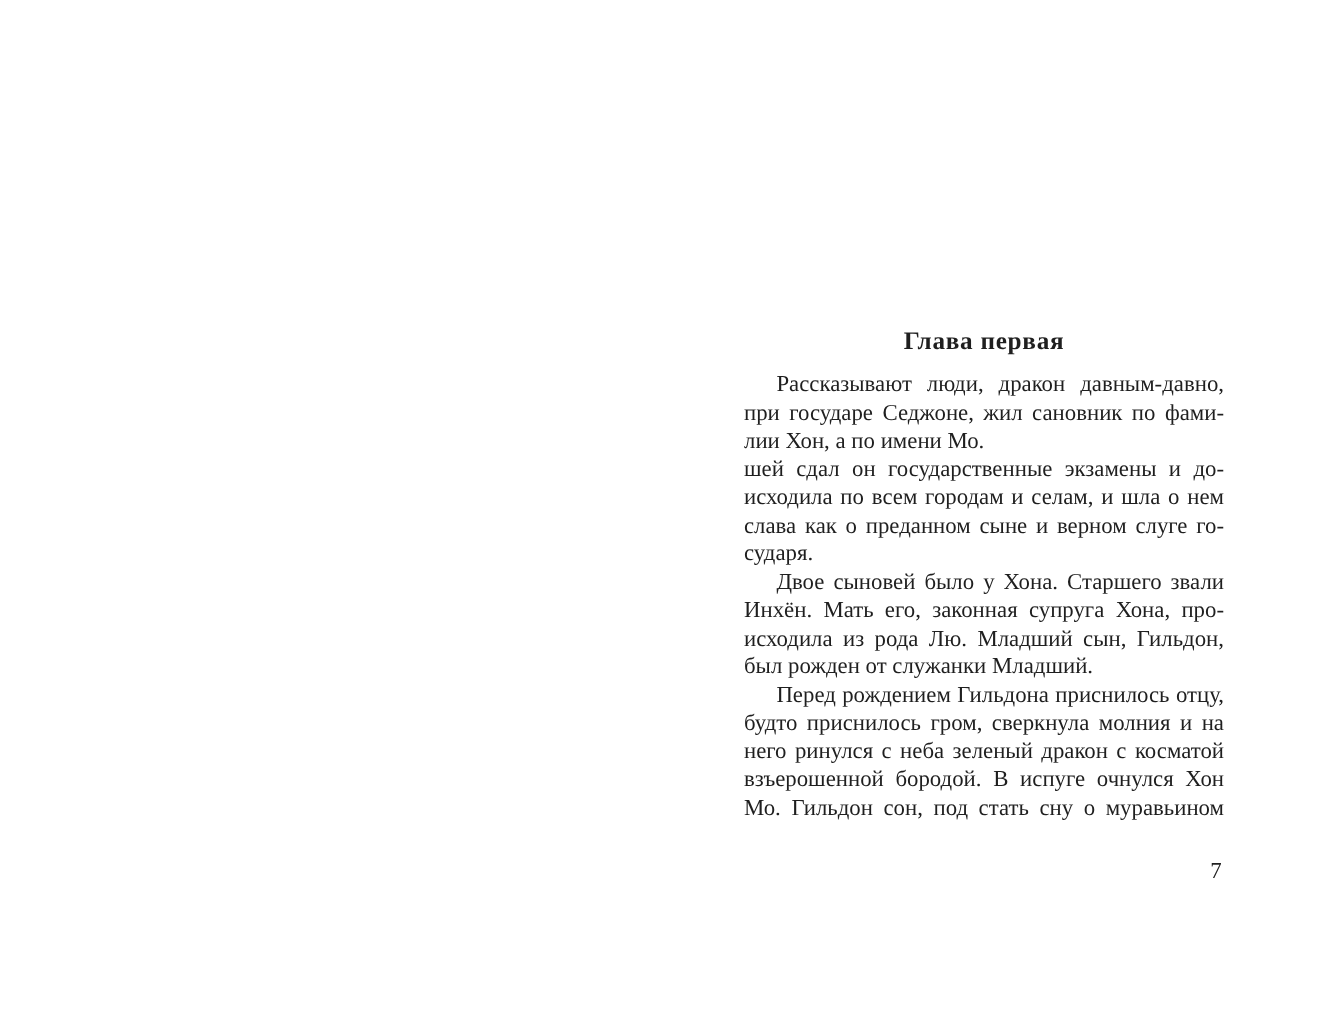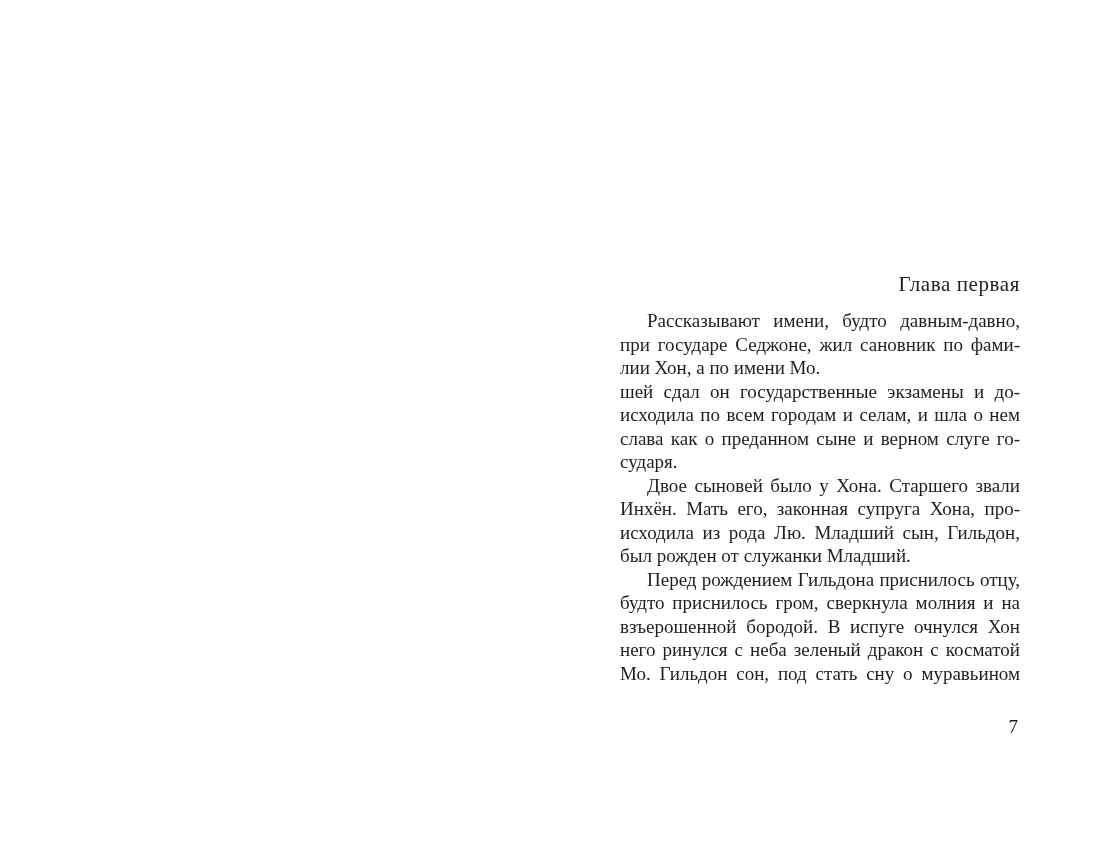--- a/index.html
+++ b/index.html
@@ -23,22 +23,22 @@
     position: absolute;
     left: 620px;
     top: 272px;
     width: 400px;
     color: var(--ink, #1f1f1f);
   }
   .chapter-title {
     margin: 0;
     font-size: 21px;
     line-height: 24px;
-    font-weight: normal;
-    text-align: right;
+    font-weight: bold;
+    text-align: center;
     letter-spacing: 0.6px;
   }
   .chapter-body {
     margin-top: 13px;
   }
   .para {
     margin: 0;
     padding: 0;
   }
   .line {
@@ -65,39 +65,39 @@
   }
 </style>
 </head>
 <body style="--bg: #ffffff; --ink: #1f1f1f;">
 
 <div class="book-page">
   <div class="text-column">
     <h1 class="chapter-title">Глава первая</h1>
     <div class="chapter-body" id="chapter-body">
         <div class="para">
-          <div class="line first">Рассказывают имени, будто давным-давно,</div>
+          <div class="line first">Рассказывают люди, дракон давным-давно,</div>
           <div class="line">при государе Седжоне, жил сановник по фами-</div>
           <div class="line paraend">лии Хон, а по имени Мо.</div>
         </div>
         <div class="para">
           <div class="line">шей сдал он государственные экзамены и до-</div>
           <div class="line">исходила по всем городам и селам, и шла о нем</div>
           <div class="line">слава как о преданном сыне и верном слуге го-</div>
           <div class="line paraend">сударя.</div>
         </div>
         <div class="para">
           <div class="line first">Двое сыновей было у Хона. Старшего звали</div>
           <div class="line">Инхён. Мать его, законная супруга Хона, про-</div>
           <div class="line">исходила из рода Лю. Младший сын, Гильдон,</div>
           <div class="line paraend">был рожден от служанки Младший.</div>
         </div>
         <div class="para">
           <div class="line first">Перед рождением Гильдона приснилось отцу,</div>
           <div class="line">будто приснилось гром, сверкнула молния и на</div>
+          <div class="line">него ринулся с неба зеленый дракон с косматой</div>
           <div class="line">взъерошенной бородой. В испуге очнулся Хон</div>
-          <div class="line">него ринулся с неба зеленый дракон с косматой</div>
           <div class="line">Мо. Гильдон сон, под стать сну о муравьином</div>
         </div>
       </div>
     <div class="folio">7</div>
   </div>
 </div>
 
 </body></html>

